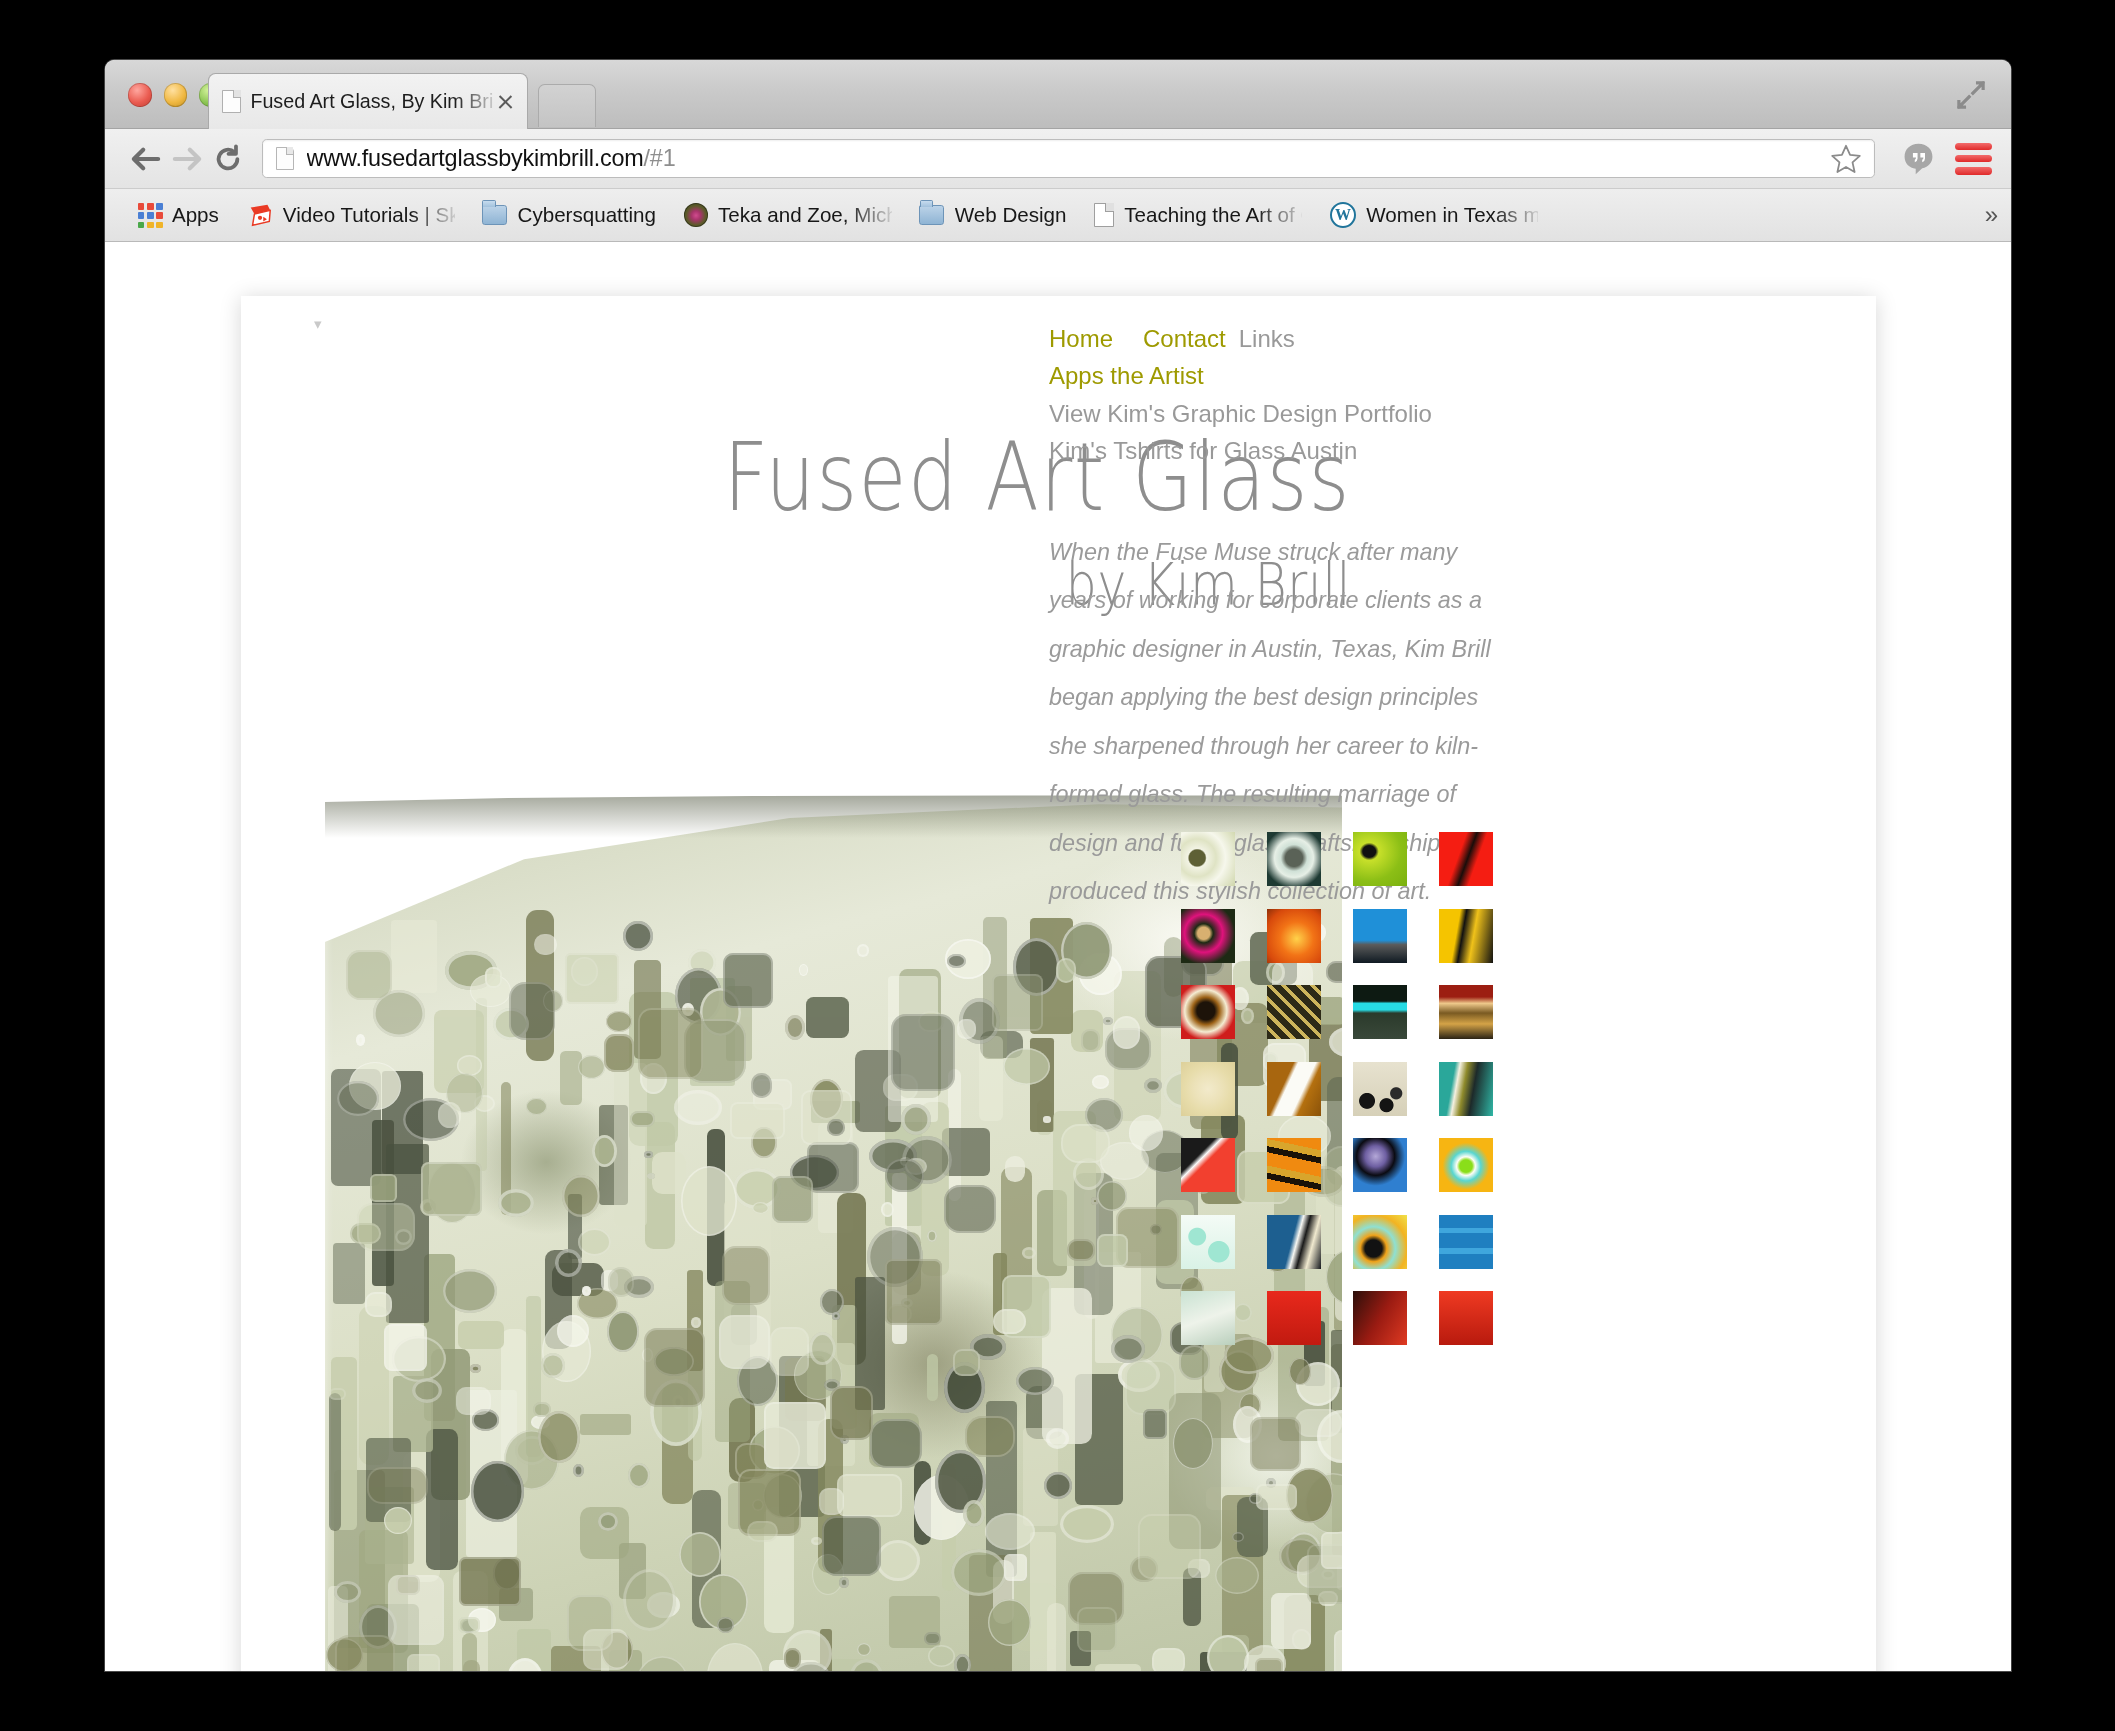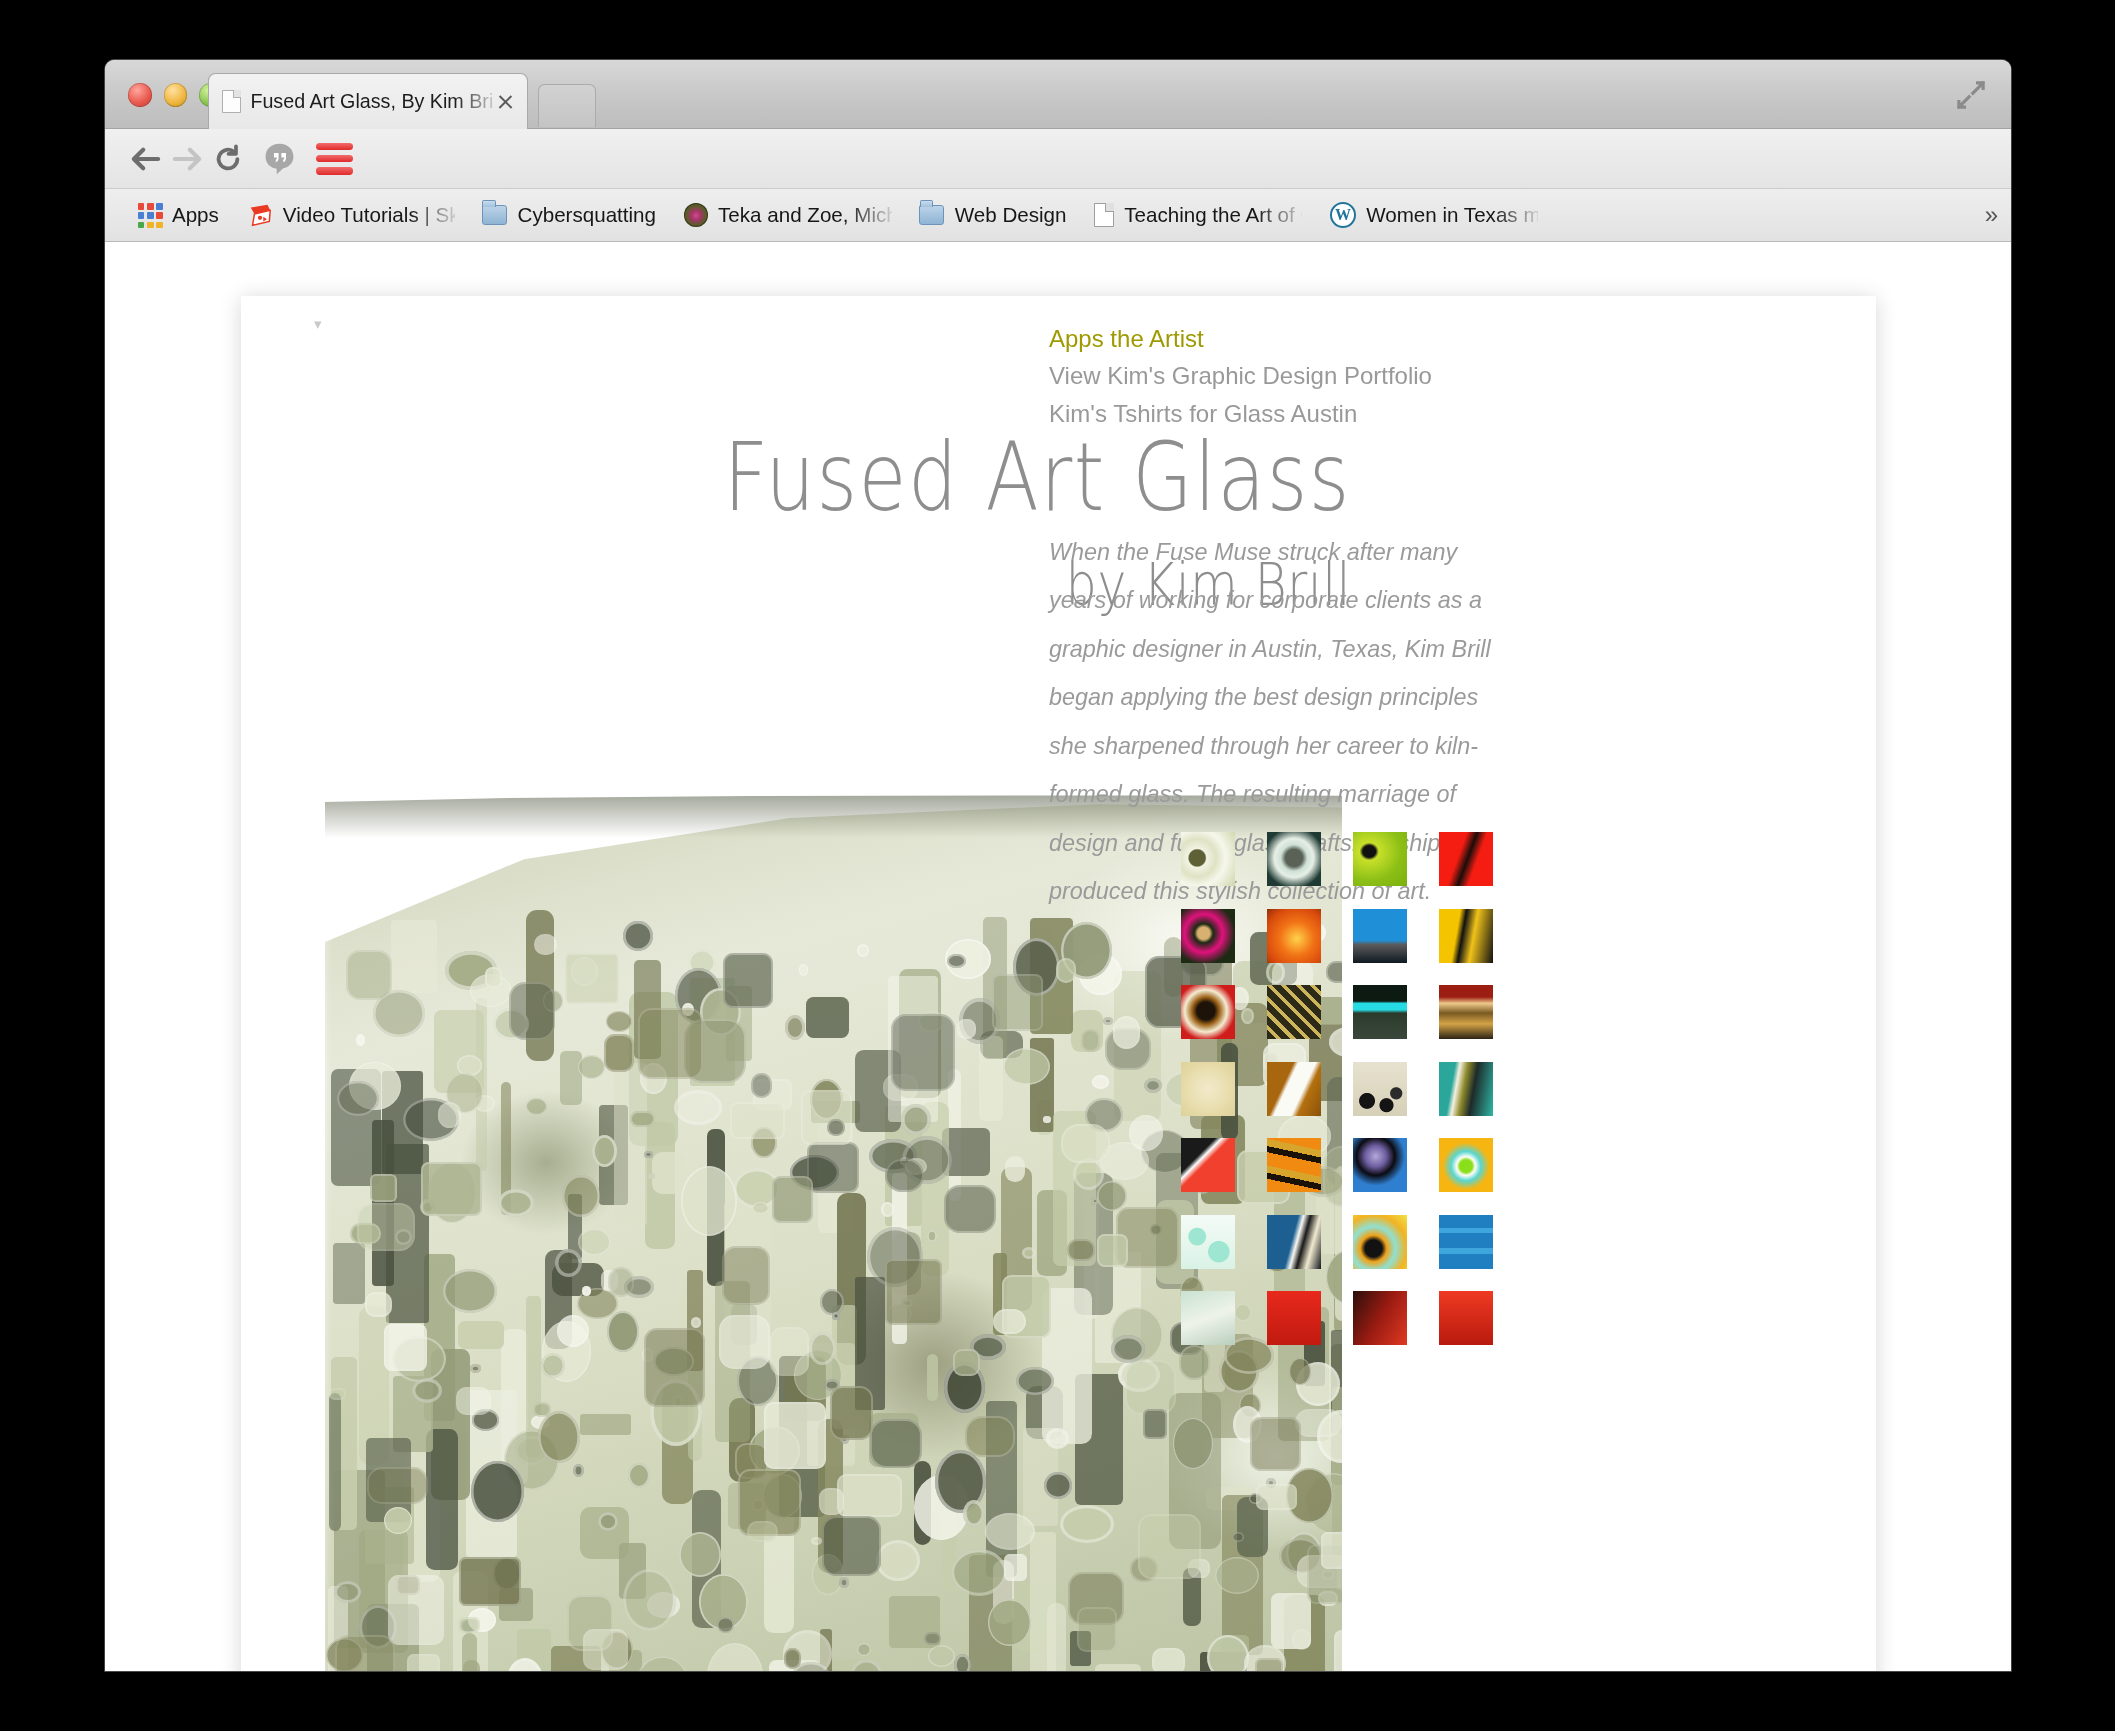--- a/index.html
+++ b/index.html
@@ -359,20 +359,31 @@
       </svg>
     </div>
 
     <div class="nav-btn">
       <svg width="30" height="30" viewBox="0 0 32 32">
         <path d="M26 16 a10 10 0 1 1 -3.2 -7.3" stroke="#6d6d6d" stroke-width="4" fill="none" stroke-linecap="round"></path>
         <path d="M24.5 2.5 L24.5 10.5 L16.5 10.5" stroke="#6d6d6d" stroke-width="4" fill="none" stroke-linecap="round" stroke-linejoin="round"></path>
       </svg>
     </div>
 
+    <div id="omnibox">
+      <span class="omni-favicon"></span>
+      <span id="omni-url">
+        <span>www.fusedartglassbykimbrill.com</span><span class="dim">/#1</span>
+      </span>
+      <span id="star-icon">
+        <svg width="34" height="34" viewBox="0 0 36 36">
+          <path d="M18 4 L22.3 13.6 L32.6 14.6 L24.9 21.6 L27.1 31.8 L18 26.4 L8.9 31.8 L11.1 21.6 L3.4 14.6 L13.7 13.6 Z" fill="none" stroke="#8b8b8b" stroke-width="1.9" stroke-linejoin="round"></path>
+        </svg>
+      </span>
+    </div>
 
     <div id="hangouts-icon">
       <svg width="39" height="39" viewBox="0 0 42 42">
         <path d="M21 5 C12 5 6 11 6 19 C6 26 11 31 18 32 L18 38 L25 31.5 C32 30 36 25 36 19 C36 11 30 5 21 5 Z" fill="#a7a7a7"></path>
         <path d="M15 15 h5 v6 q0 3 -3 4 v-2.6 q1.3 -.6 1.3 -2.4 h-3.3 Z" fill="#fff"></path>
         <path d="M23 15 h5 v6 q0 3 -3 4 v-2.6 q1.3 -.6 1.3 -2.4 h-3.3 Z" fill="#fff"></path>
       </svg>
     </div>
 
     <div id="menu-icon">
@@ -881,20 +892,23 @@
             <div class="bar" style="left: 131px; top: 592px; width: 35px; height: 28px; background: rgb(247, 248, 238); opacity: 0.477049; border-radius: 10.2px; box-shadow: rgba(255, 255, 255, 0.35) 0px 0px 0px 1.9px inset;"></div>
             <div class="bar" style="left: 996px; top: 737px; width: 50px; height: 37px; background: rgb(233, 236, 217); opacity: 0.679546; border-radius: 6.5px; box-shadow: rgba(255, 255, 255, 0.35) 0px 0px 0px 1.9px inset;"></div>
             <div class="bar" style="left: 560px; top: 364px; width: 39px; height: 33px; background: rgb(77, 84, 64); opacity: 0.60555; border-radius: 18.4px; box-shadow: rgba(255, 255, 255, 0.35) 0px 0px 0px 1.9px inset;"></div>
             <div class="bar" style="left: 756px; top: 234px; width: 19px; height: 23.4px; background: rgb(139, 147, 112); opacity: 0.401999; border-radius: 8.7px; box-shadow: rgba(255, 255, 255, 0.35) 0px 0px 0px 1.9px inset;"></div>
             <div class="bar" style="left: 184px; top: 187px; width: 46px; height: 58px; background: rgb(77, 84, 64); opacity: 0.505538; border-radius: 16px; box-shadow: rgba(255, 255, 255, 0.35) 0px 0px 0px 1.9px inset;"></div>
           </div>
         <div id="art-edge"></div>
       </div>
 
       <nav id="site-nav">
+        <div class="nav-row">
+          <span class="nav-link active">Home</span><span class="nav-link active" style="margin-right:13px">Contact</span><span class="nav-link plain">Links</span>
+        </div>
         <span class="nav-block" style="color:#9e9a00">Apps the Artist</span>
         <span class="nav-block" style="color:#999999">View Kim's Graphic Design Portfolio</span>
         <span class="nav-block" style="color:#999999">Kim's Tshirts for Glass Austin</span>
       </nav>
 
       <p id="about-copy">When the Fuse Muse struck after many years of working for corporate clients as a graphic designer in Austin, Texas, Kim Brill began applying the best design principles she sharpened through her career to kiln-formed glass. The resulting marriage of design and fused glass craftsmanship has produced this stylish collection of art.</p>
 
       <div id="thumb-grid">
           <div class="thumb" style="background: radial-gradient(circle at 30% 48%, rgb(94, 96, 53) 0%, rgb(94, 96, 53) 17%, rgb(242, 243, 228) 20%, rgb(223, 227, 196) 40%, rgb(246, 247, 236) 60%, rgb(207, 214, 171) 100%);"></div>
           <div class="thumb" style="background: radial-gradient(circle at 50% 48%, rgb(90, 98, 87) 0%, rgb(90, 98, 87) 22%, rgb(207, 224, 214) 34%, rgb(230, 239, 230) 50%, rgb(30, 58, 51) 78%);"></div>

